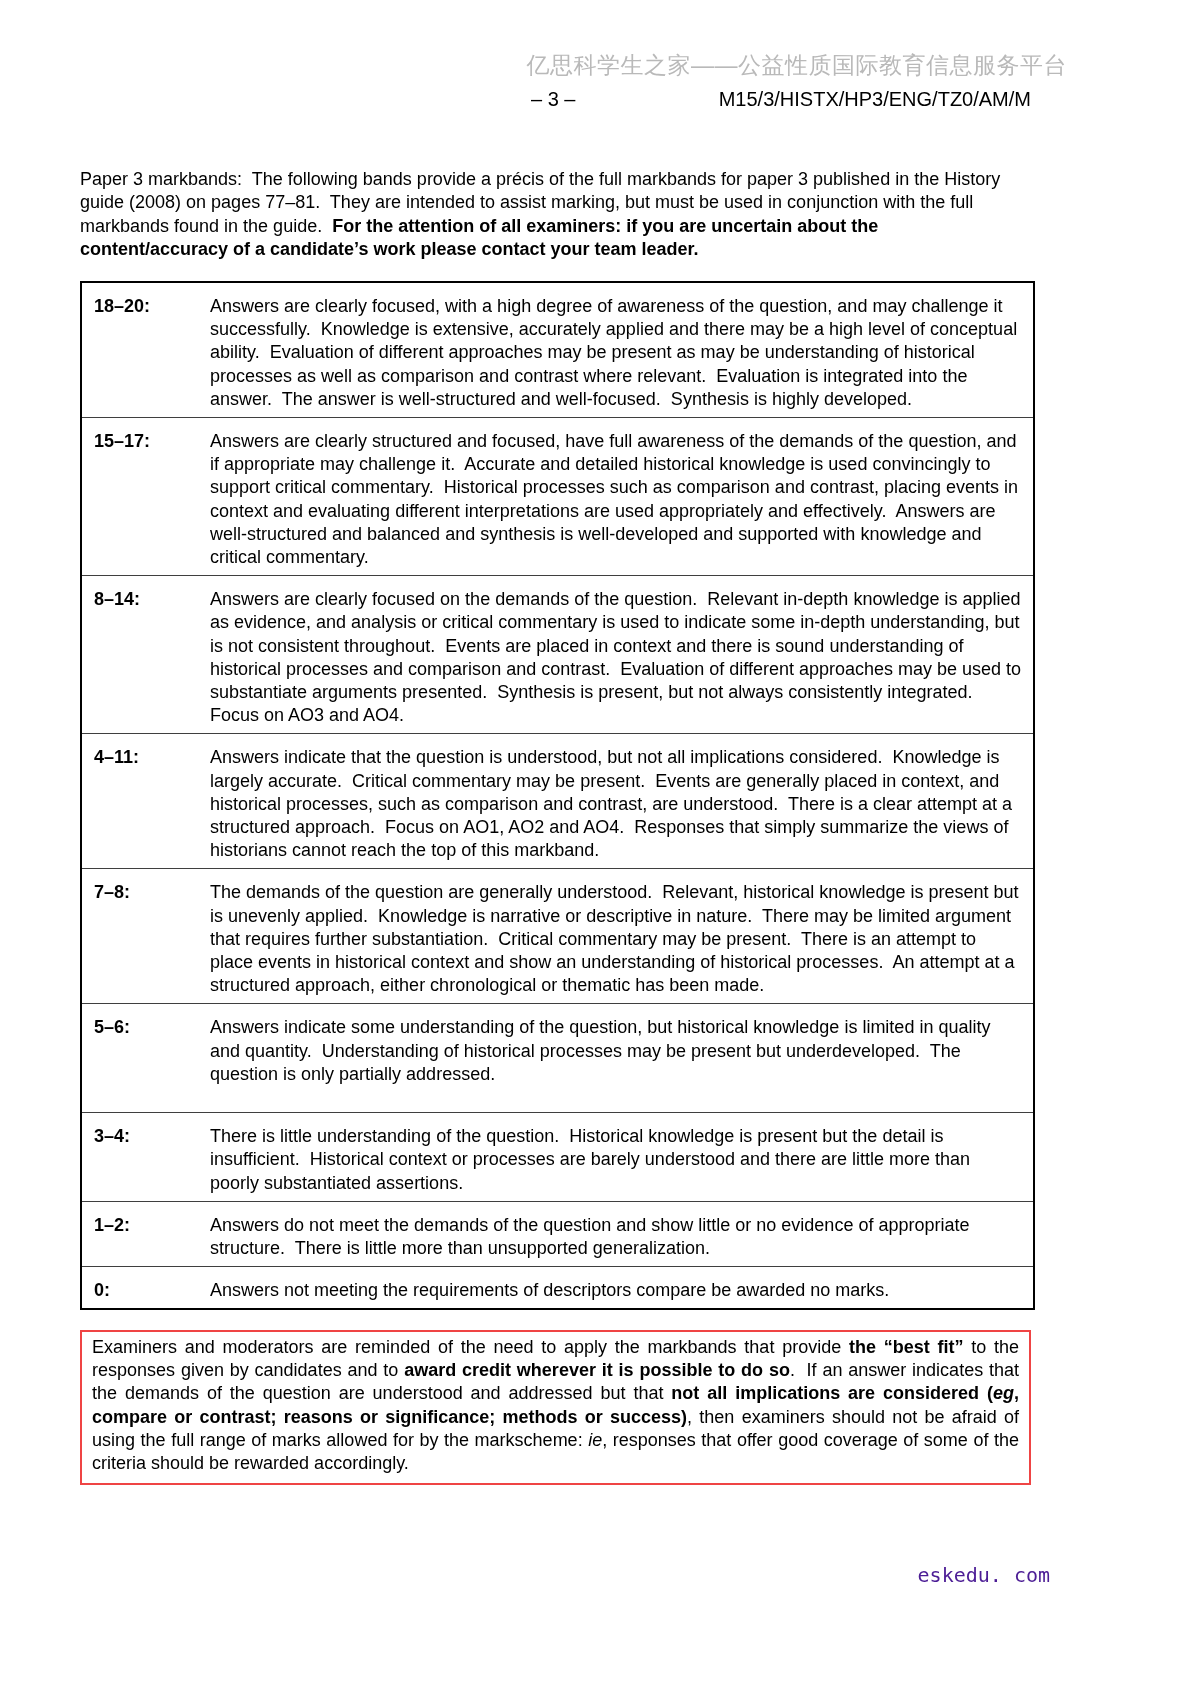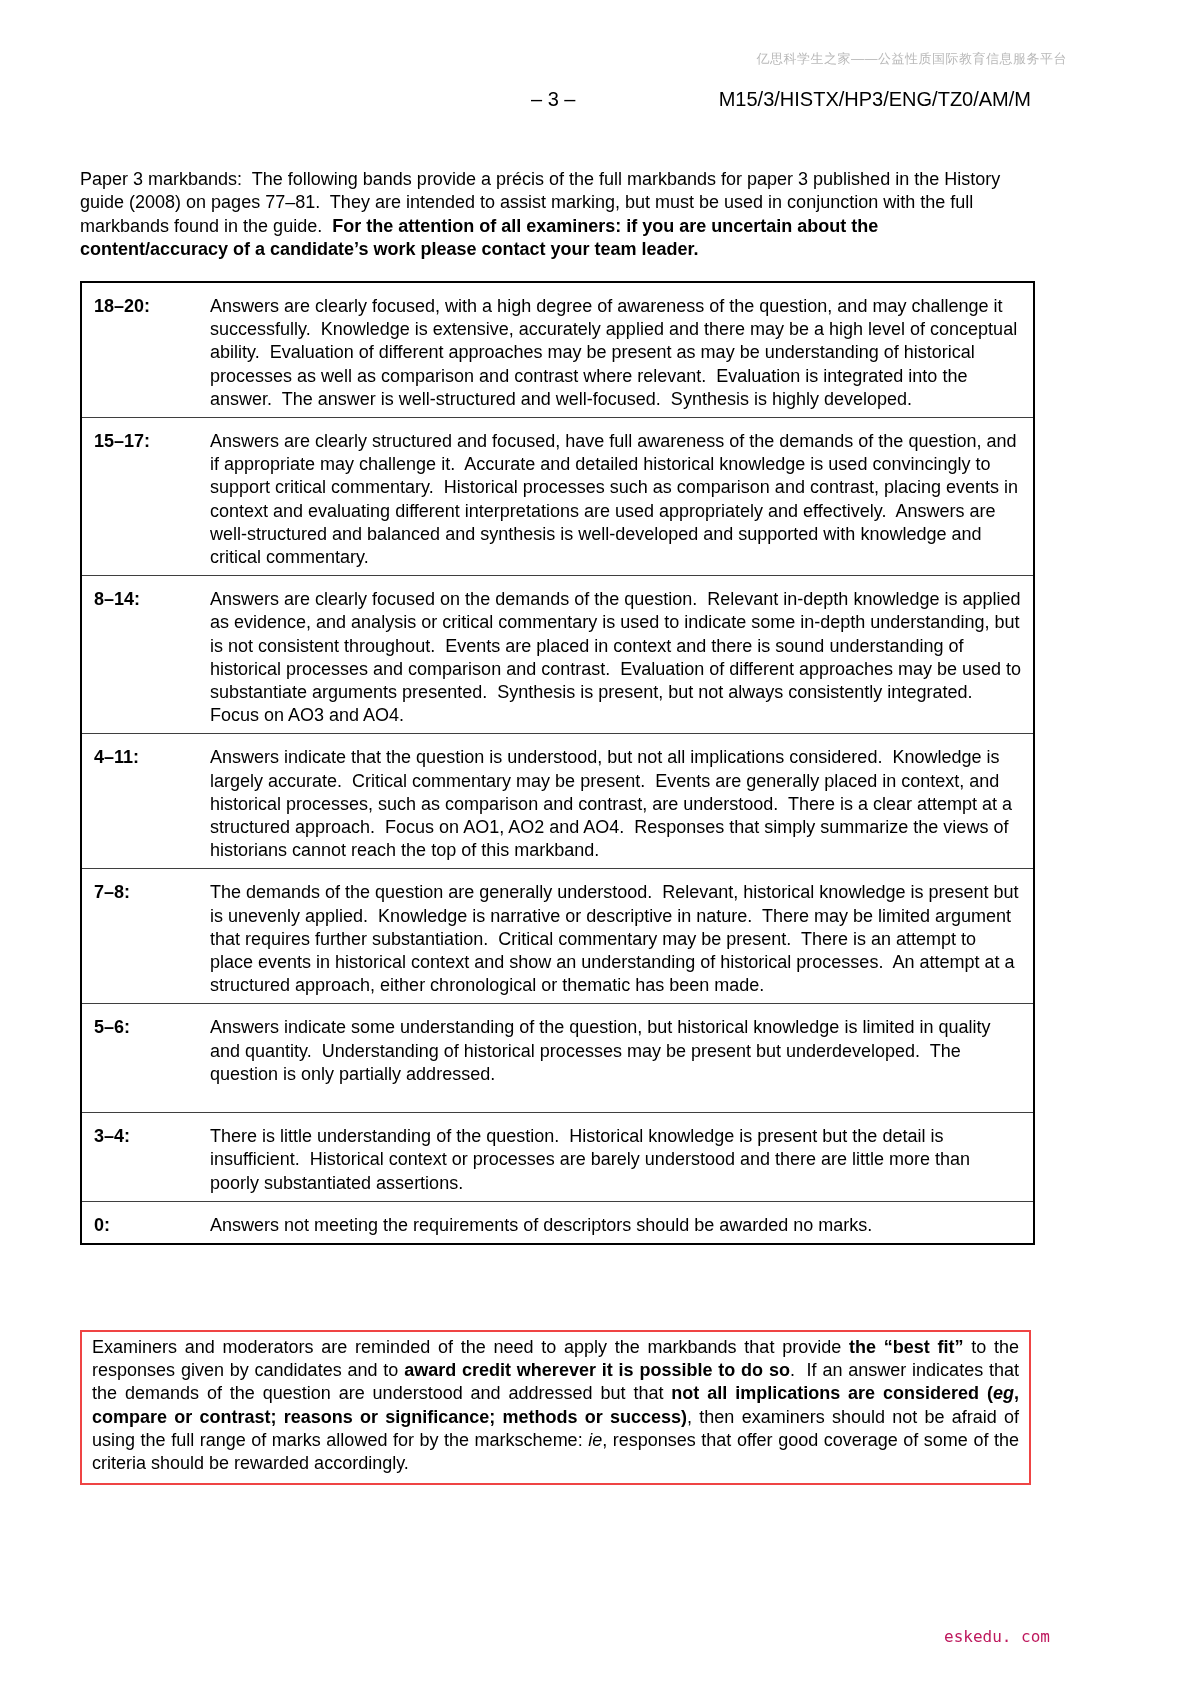--- a/index.html
+++ b/index.html
@@ -8,21 +8,21 @@
     background: #ffffff;
     font-family: "Liberation Sans", sans-serif;
     color: #000;
     position: relative;
     overflow: hidden;
   }
   .page { position: absolute; inset: 0; }
 
   .top-watermark {
     position: absolute; top: 50px; right: 124px;
-    font-size: 13px; color: #b9b9b9; letter-spacing: 0.5px;
+    font-size: 23px; color: #b9b9b9; letter-spacing: 0.5px;
     font-family: "Liberation Sans", sans-serif;
   }
   .page-number {
     position: absolute; top: 88px; left: 531px;
     font-size: 20px;
   }
   .document-code {
     position: absolute; top: 88px; right: 160px;
     font-size: 20px;
   }
@@ -51,22 +51,22 @@
     position: absolute; top: 1330px; left: 80px; width: 951px;
     box-sizing: border-box;
     border: 2px solid #ef4444;
     padding: 4px 10px 8px 10px;
     font-size: 18px; line-height: 23.2px;
     text-align: justify;
   }
   .examiner-note span { white-space: pre-wrap; }
 
   .bottom-watermark {
-    position: absolute; top: 1627px; right: 141px;
-    font-size: 16px; color: #be185d;
+    position: absolute; top: 1563px; right: 141px;
+    font-size: 20px; color: #4c1d95;
     font-family: "DejaVu Sans Mono", monospace;
   }
 </style>
 </head>
 <body>
 
 <div class="page">
 
   <div class="top-watermark">亿思科学生之家——公益性质国际教育信息服务平台</div>
 
@@ -105,24 +105,28 @@
     <div class="mb-row">
       <div class="mb-band">5–6:</div>
       <div class="mb-desc">Answers indicate some understanding of the question, but historical knowledge is limited in quality and quantity.  Understanding of historical processes may be present but underdeveloped.  The question is only partially addressed.</div>
     </div>
 
     <div class="mb-row">
       <div class="mb-band">3–4:</div>
       <div class="mb-desc">There is little understanding of the question.  Historical knowledge is present but the detail is insufficient.  Historical context or processes are barely understood and there are little more than poorly substantiated assertions.</div>
     </div>
 
+    <div class="mb-row">
+      <div class="mb-band">1–2:</div>
+      <div class="mb-desc">Answers do not meet the demands of the question and show little or no evidence of appropriate structure.  There is little more than unsupported generalization.</div>
+    </div>
 
     <div class="mb-row">
       <div class="mb-band">0:</div>
-      <div class="mb-desc">Answers not meeting the requirements of descriptors should be awarded no marks.</div>
+      <div class="mb-desc">Answers not meeting the requirements of descriptors compare be awarded no marks.</div>
     </div>
   </div>
 
   <div class="examiner-note"><span>Examiners and moderators are reminded of the need to apply the markbands that provide </span><span style="font-weight: bold;">the “best fit”</span><span> to the responses given by candidates and to </span><span style="font-weight: bold;">award credit wherever it is possible to do so</span><span>.  If an answer indicates that the demands of the question are understood and addressed but that </span><span style="font-weight: bold;">not all implications are considered (</span><span style="font-weight: bold; font-style: italic;">eg</span><span style="font-weight: bold;">, compare or contrast; reasons or significance; methods or success)</span><span>, then examiners should not be afraid of using the full range of marks allowed for by the markscheme: </span><span style="font-style: italic;">ie</span><span>, responses that offer good coverage of some of the criteria should be rewarded accordingly.</span></div>
 
   <div class="bottom-watermark">eskedu. com</div>
 
 </div>
 
 </body></html>

